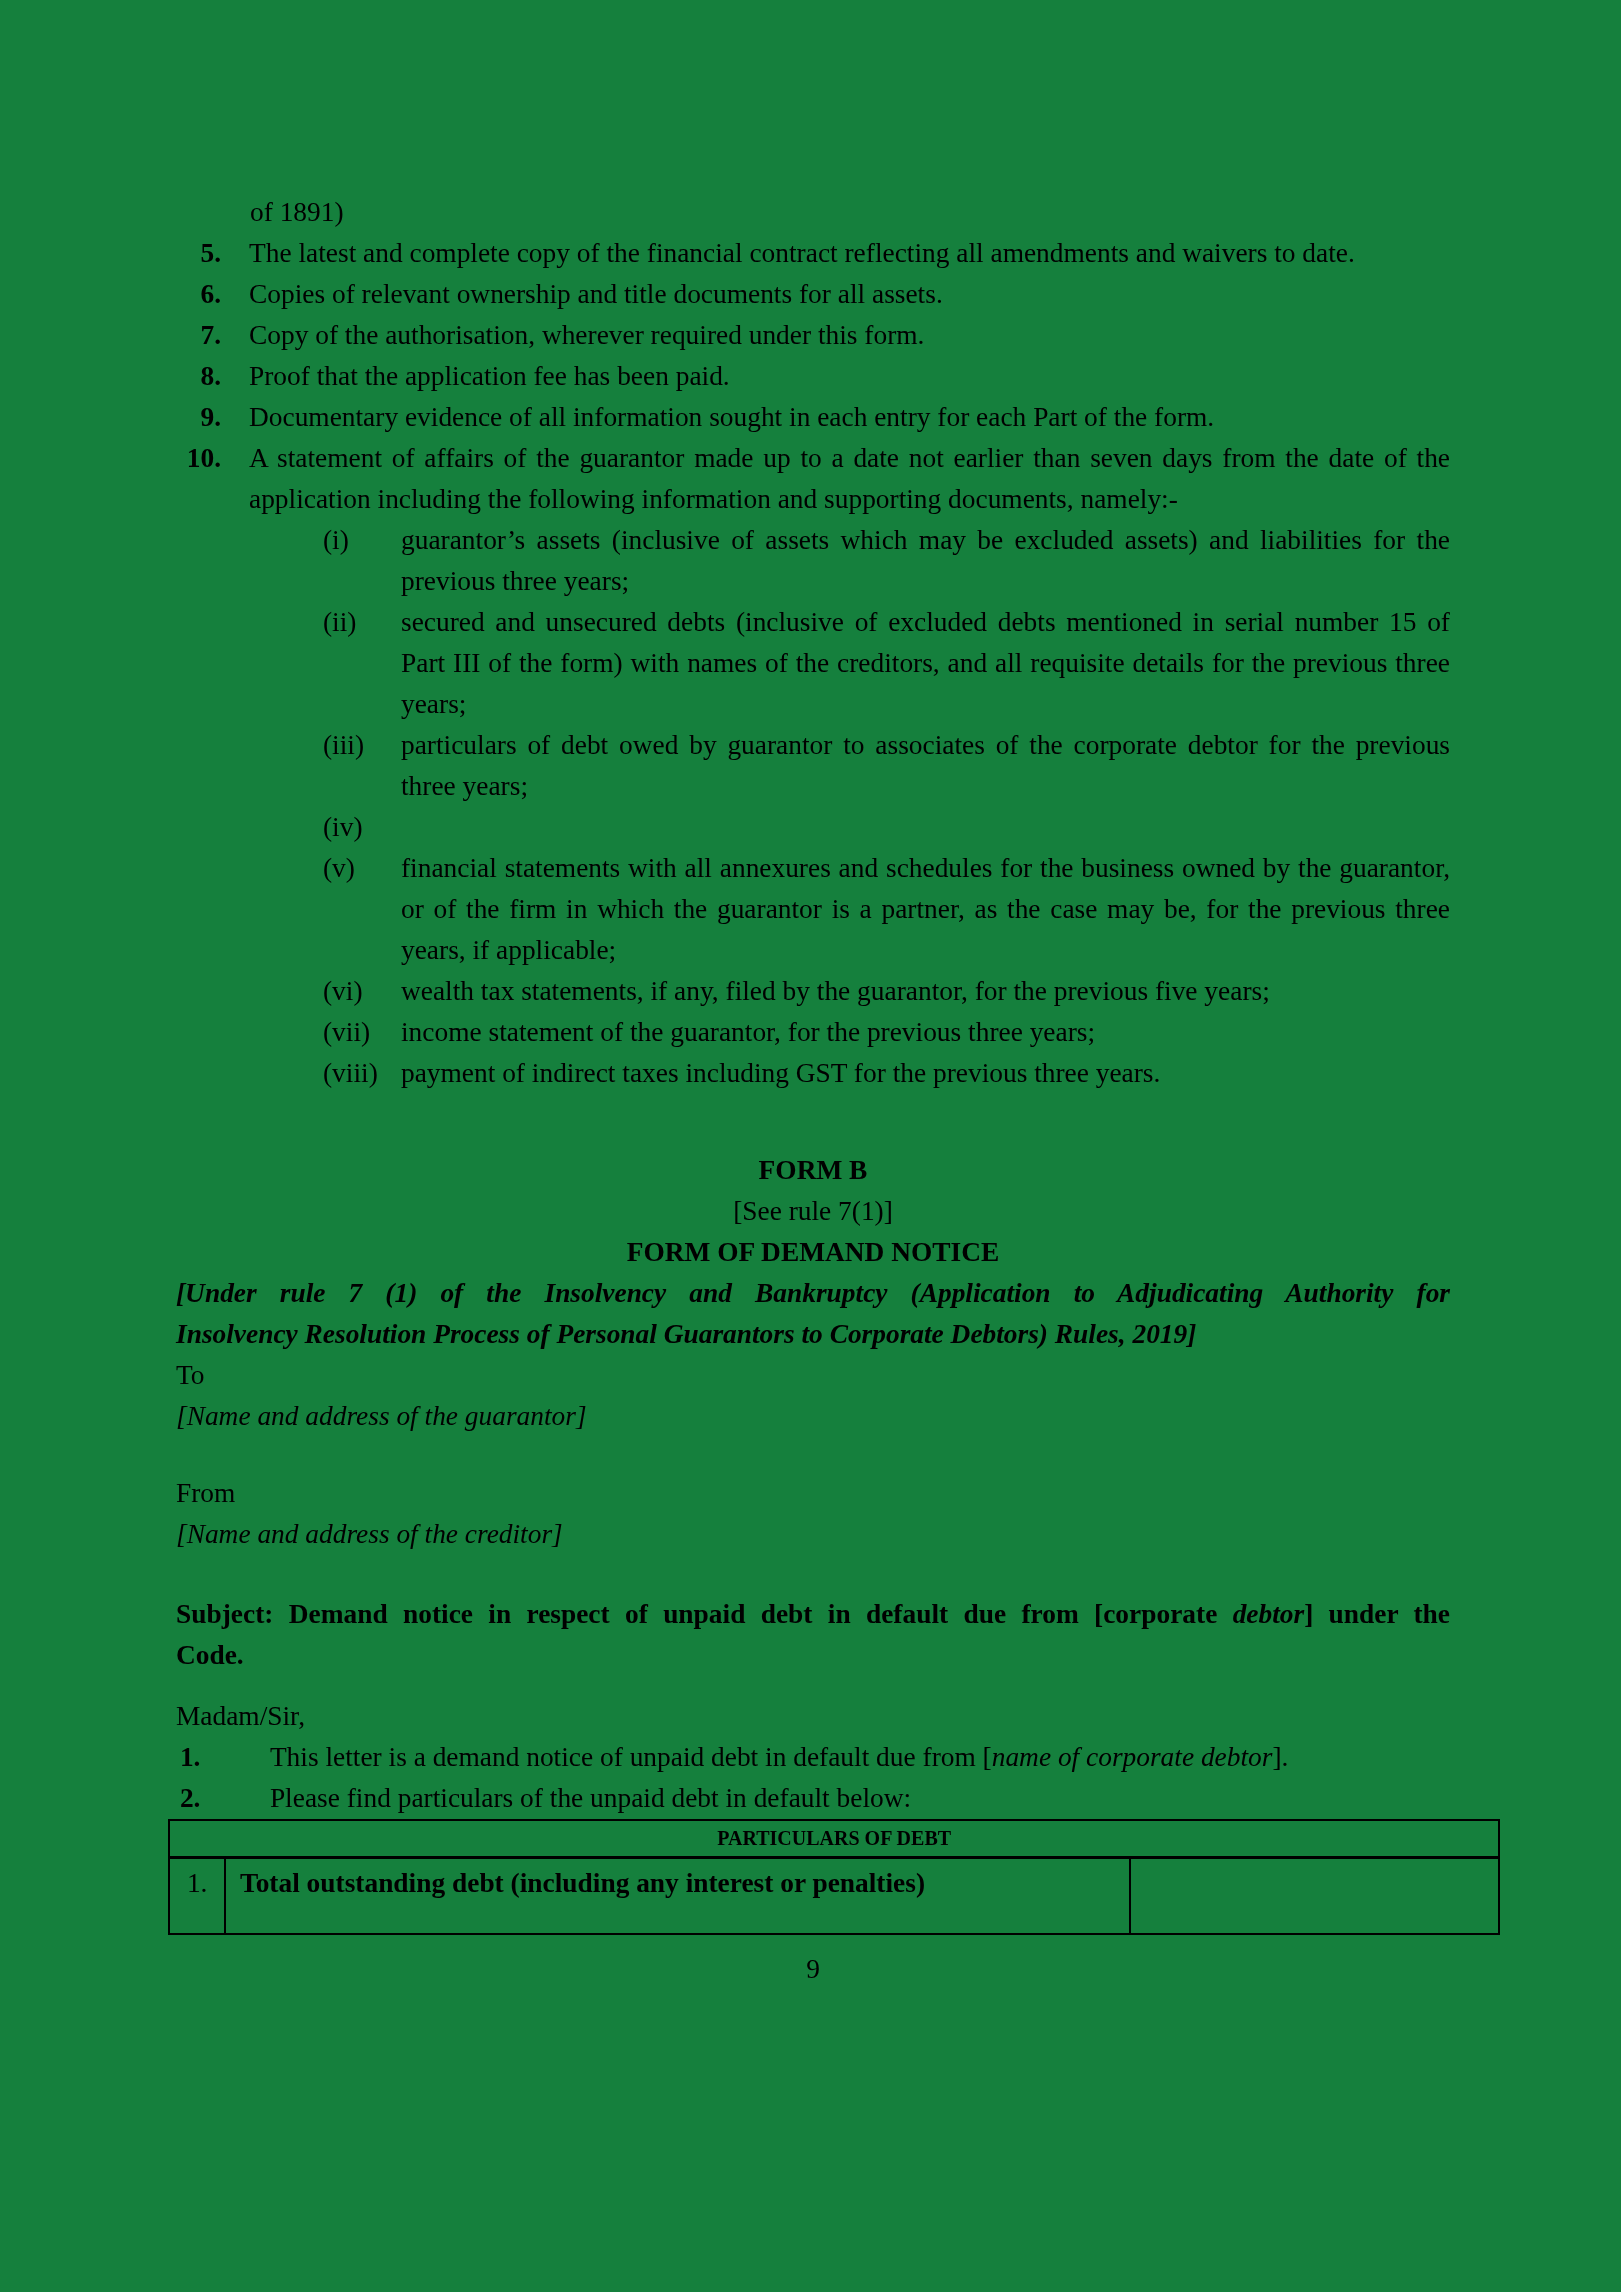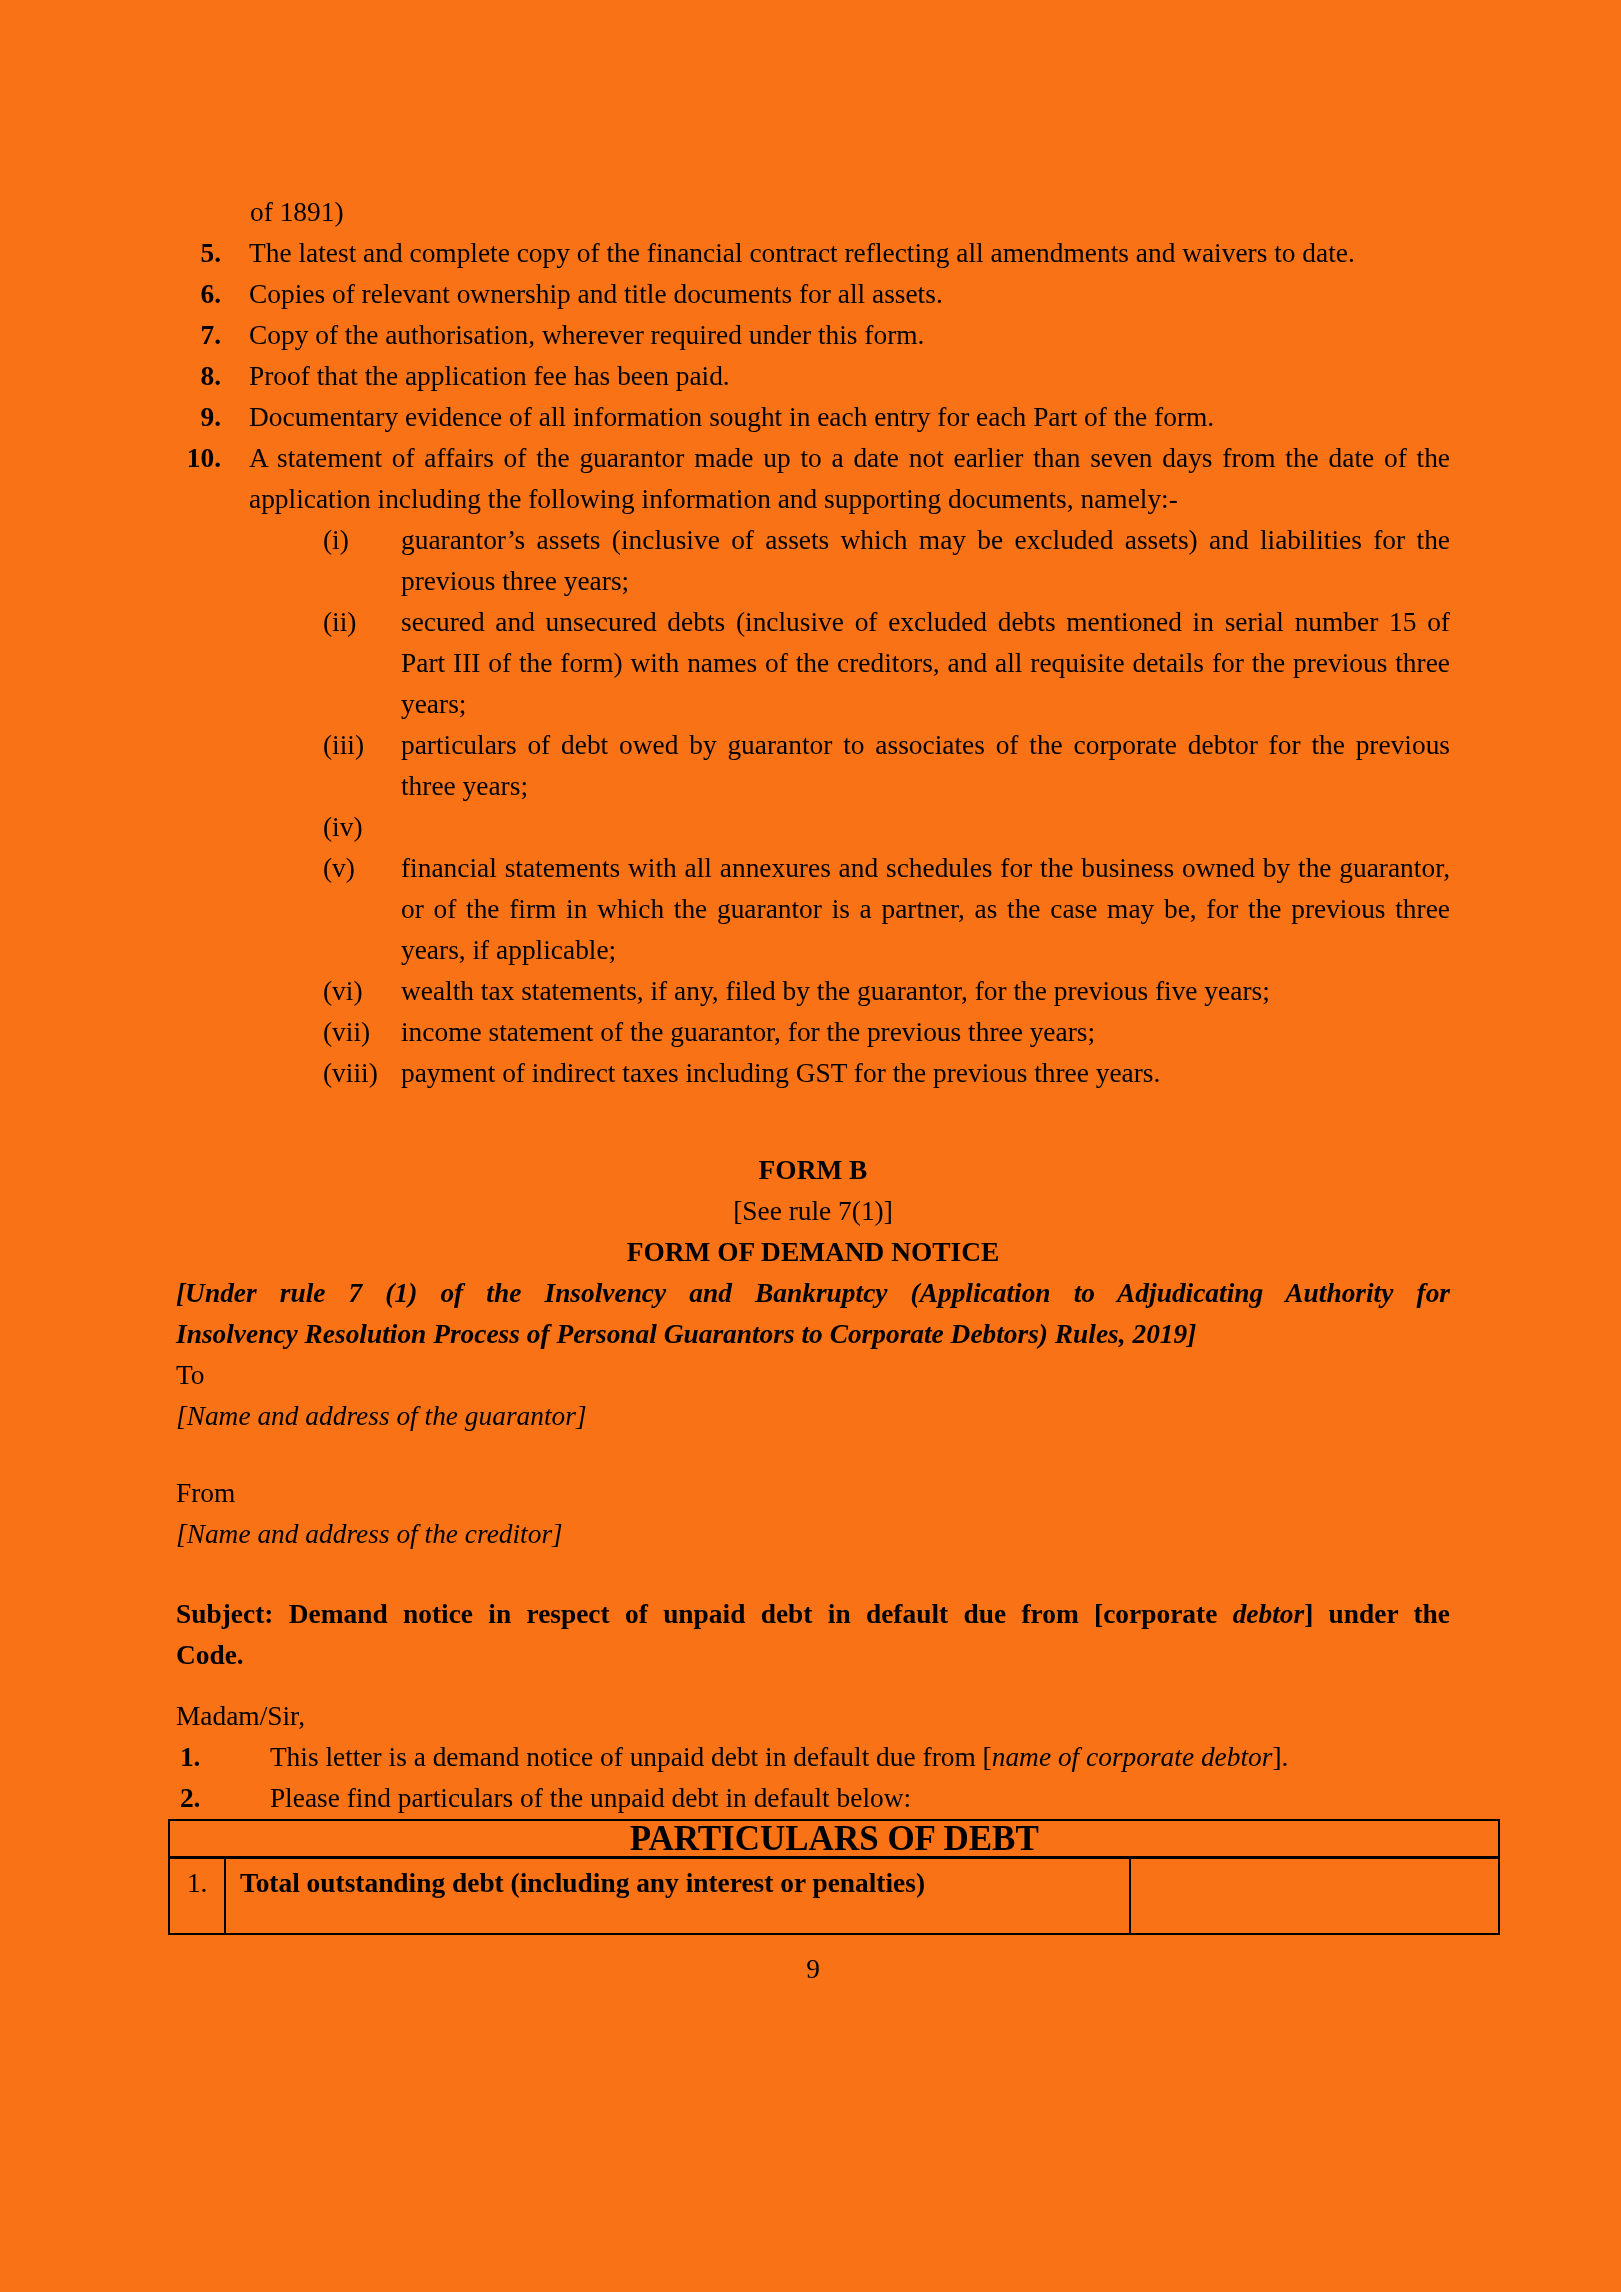--- a/index.html
+++ b/index.html
@@ -1,20 +1,20 @@
 <!DOCTYPE html>
 <html><head>
 <meta charset="utf-8">
 <style>
   html,body{margin:0;padding:0;background:#888;}
   .page{
     position:relative;
     width:1621px;height:2293px;
     margin:0 auto;
-    background:#f97316;
+    background:#15803d;
     color:#000000;
     font-family:"Liberation Serif","DejaVu Serif",serif;
     font-size:27.4px;line-height:41px;
     padding:192px 171px 0 176px;
     box-sizing:border-box;
     overflow:hidden;
   }
   .cont-line{margin-left:74px;}
   .mitem{display:flex;}
   .mitem .inum{width:45px;flex:none;text-align:right;font-weight:bold;}
@@ -38,21 +38,21 @@
     border-collapse:collapse;
     table-layout:fixed;
     width:1329px;
     margin-left:-7.8px;
     border:2.9px solid #000;
   }
   table.debt th{
     border:2px solid #000;border-bottom:3.9px solid #000;
     font-weight:bold;text-align:center;
     height:34px;line-height:35px;padding:0;
-    font-size:35px;
+    font-size:20px;
   }
   table.debt td{
     border:2px solid #000;
     vertical-align:top;
     height:70px;
   }
   td.sno{text-align:center;padding:3.9px 0 0 0;}
   td.lbl{padding:3.9px 9.8px 0 13.7px;font-weight:bold;}
   td.val{padding:3.9px 5.9px 0 5.9px;}
   .page-number{margin-top:13.7px;text-align:center;}

